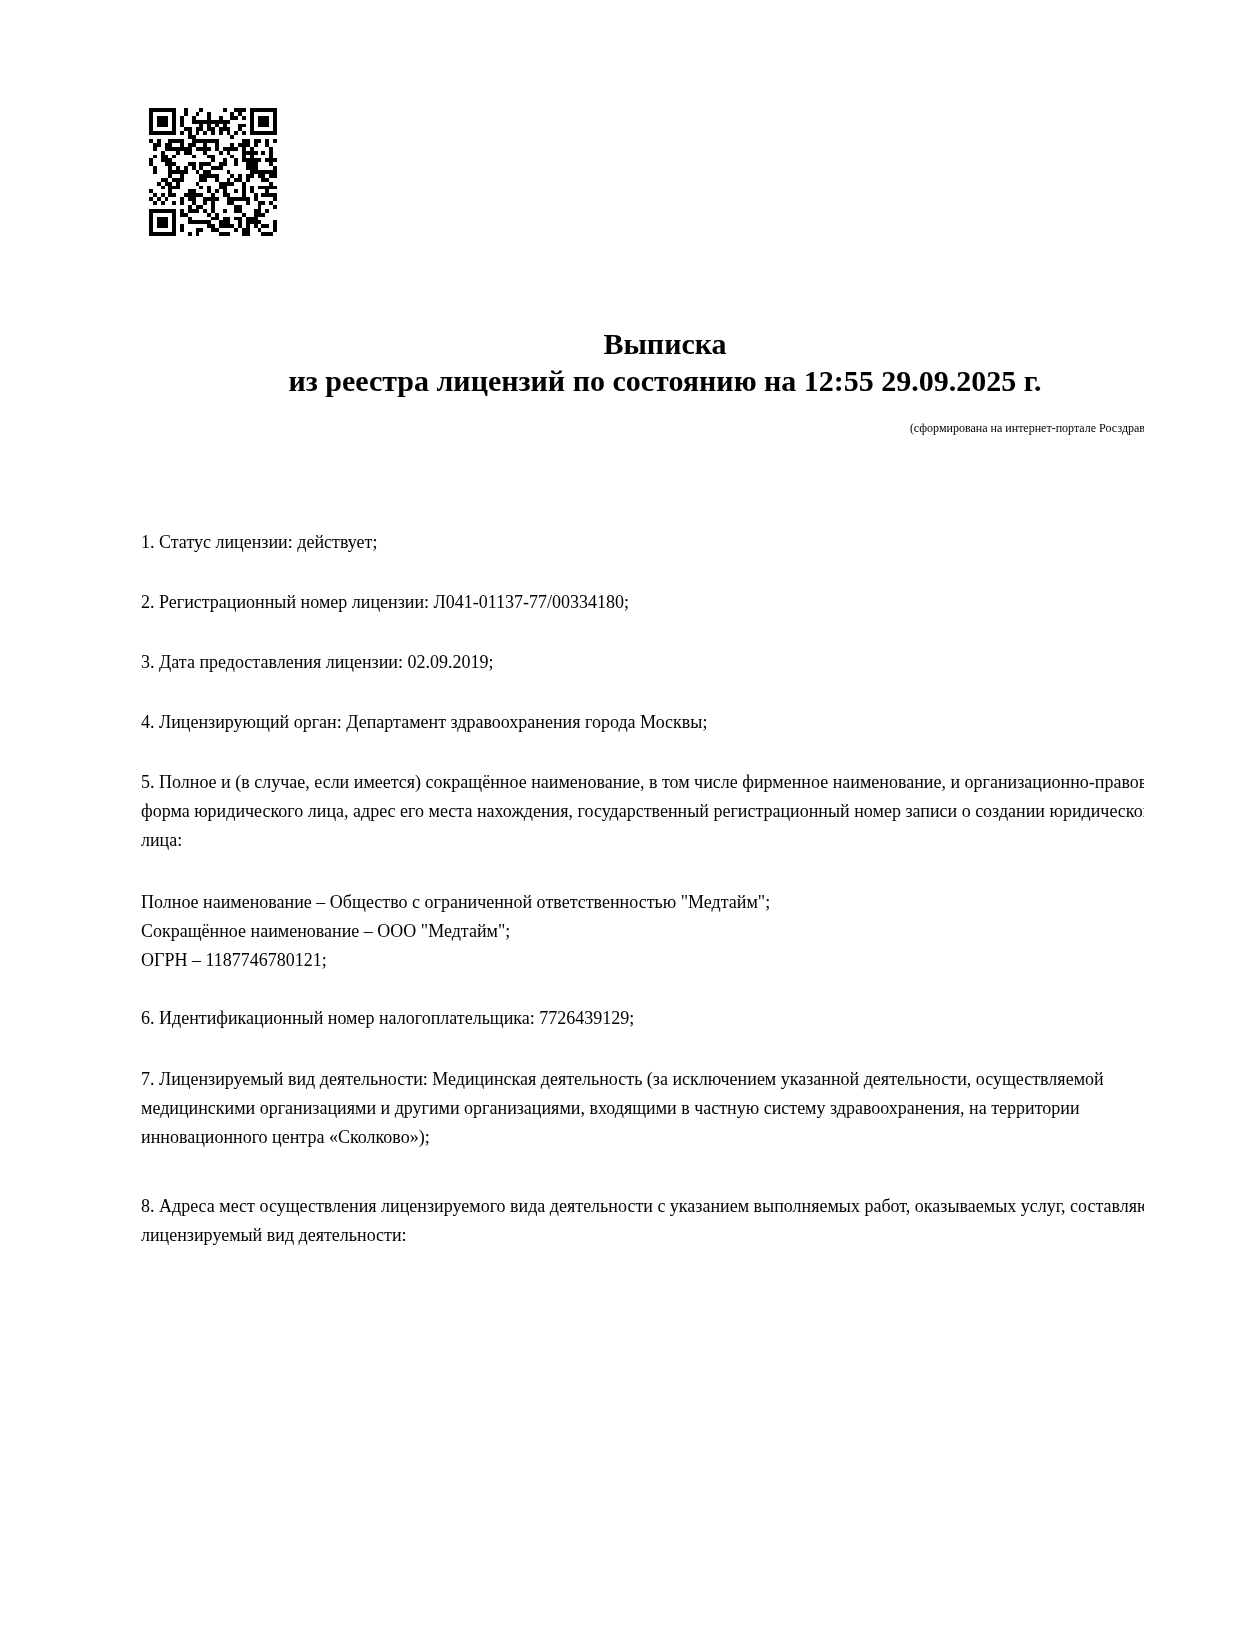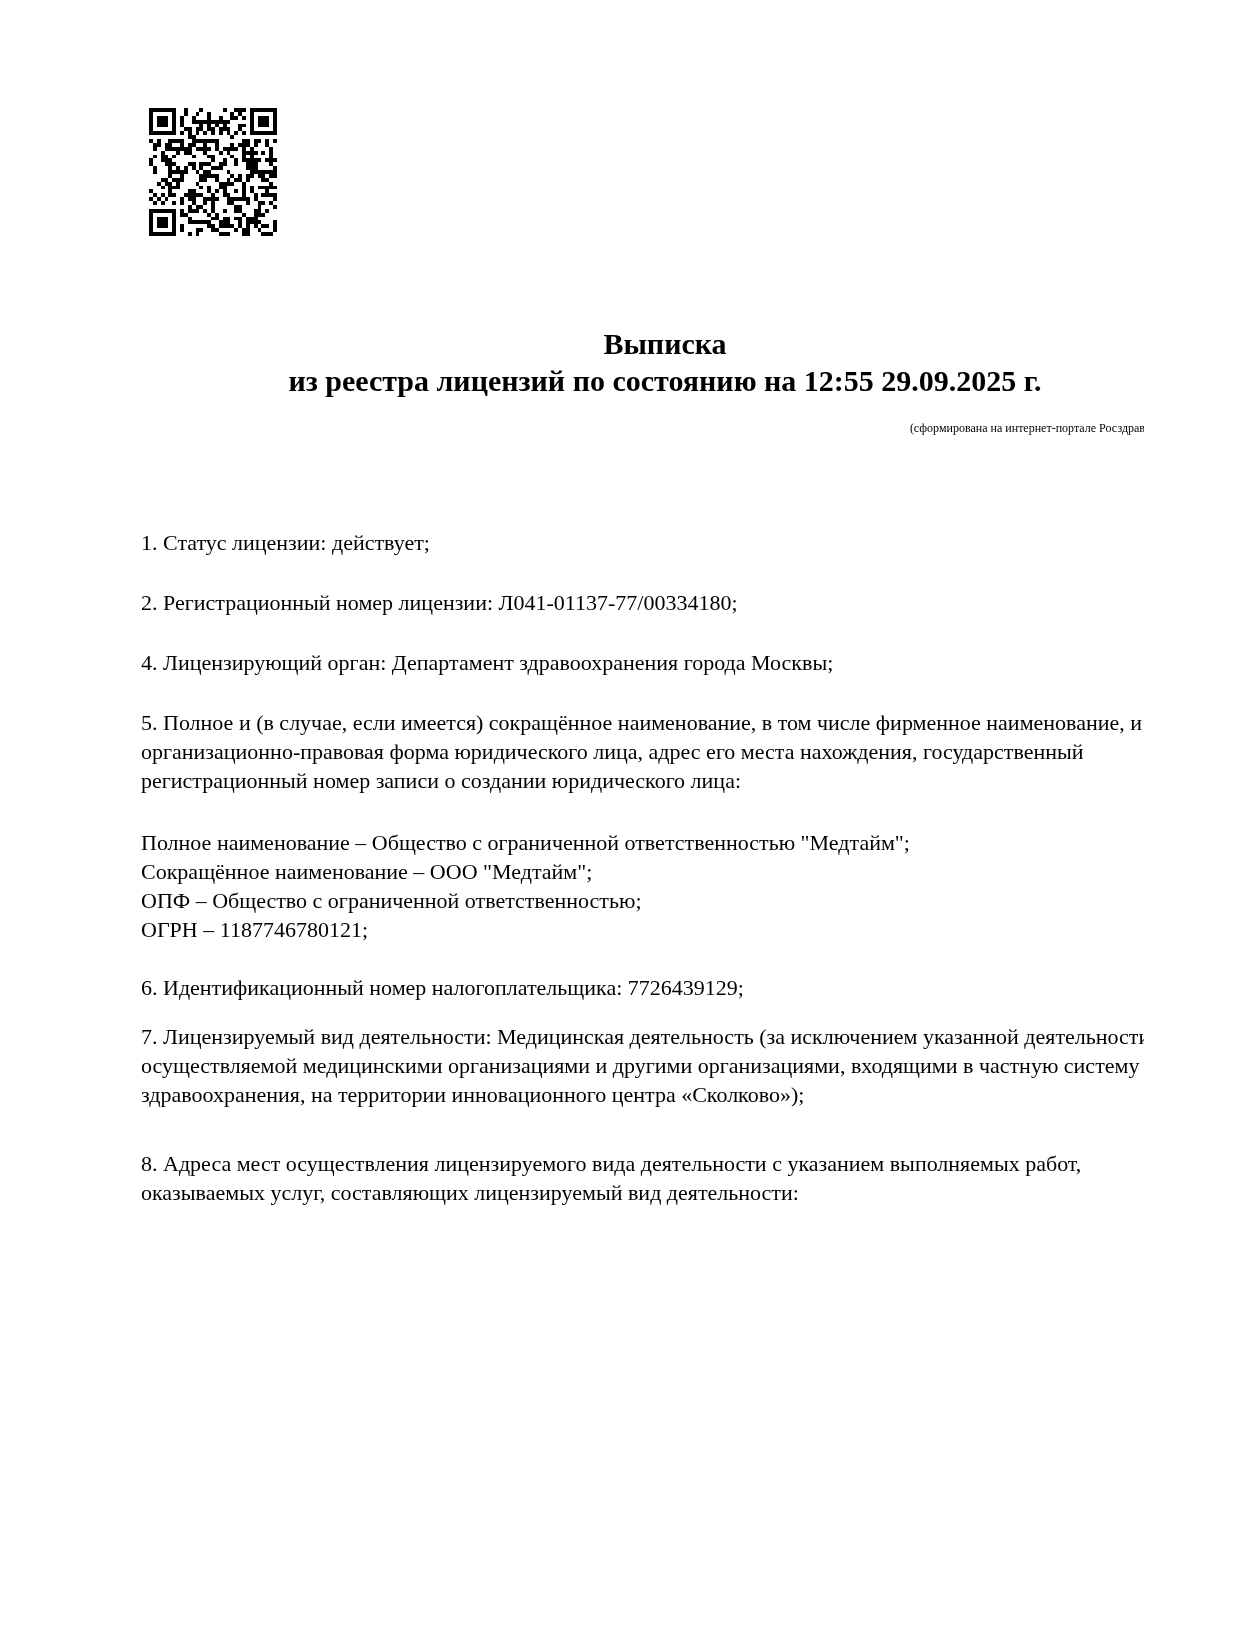--- a/index.html
+++ b/index.html
@@ -33,29 +33,29 @@
     font-size: 30px;
     line-height: 37px;
   }
   .formation-note {
     margin-top: 16px;
     text-align: right;
     font-size: 12px;
     line-height: 26px;
   }
   .body-text {
-    font-size: 22px;
+    font-size: 18px;
     line-height: 29px;
   }
   .body-text p { margin: 0; }
   p.item-1 { margin-top: 87px; }
   p.item-2, p.item-3, p.item-4, p.item-5 { margin-top: 31px; }
   .org-block { margin-top: 33px; }
   p.item-6 { margin-top: 29px; }
-  p.item-7 { margin-top: 20px; }
+  p.item-7 { margin-top: 32px; }
   p.item-8 { margin-top: 40px; }
 </style>
 </head>
 <body>
 
 <div class="page">
 
   <div class="qr" aria-hidden="true">
     <svg viewBox="0 0 33 33" shape-rendering="crispEdges">
         <rect x="0" y="0" width="33" height="33" fill="#ffffff"></rect>
@@ -477,29 +477,29 @@
     </div>
 
     <div class="formation-note">(сформирована на интернет-портале Росздравнадзора)</div>
 
     <div class="body-text">
 
       <p class="item-1">1. Статус лицензии: действует;</p>
 
       <p class="item-2">2. Регистрационный номер лицензии: Л041-01137-77/00334180;</p>
 
+      <p class="item-3">3. Дата предоставления лицензии: 02.09.2019;</p>
 
       <p class="item-4">4. Лицензирующий орган: Департамент здравоохранения города Москвы;</p>
 
       <p class="item-5">5. Полное и (в случае, если имеется) сокращённое наименование, в том числе фирменное наименование, и организационно-правовая форма юридического лица, адрес его места нахождения, государственный регистрационный номер записи о создании юридического лица:</p>
 
       <div class="org-block">
         <p>Полное наименование – Общество с ограниченной ответственностью "Медтайм";</p>
         <p>Сокращённое наименование – ООО "Медтайм";</p>
-        <p>ОПФ – Общество с ограниченной ответственностью;</p>
         <p>ОГРН – 1187746780121;</p>
       </div>
 
       <p class="item-6">6. Идентификационный номер налогоплательщика: 7726439129;</p>
 
       <p class="item-7">7. Лицензируемый вид деятельности: Медицинская деятельность (за исключением указанной деятельности, осуществляемой медицинскими организациями и другими организациями, входящими в частную систему здравоохранения, на территории инновационного центра «Сколково»);</p>
 
       <p class="item-8">8. Адреса мест осуществления лицензируемого вида деятельности с указанием выполняемых работ, оказываемых услуг, составляющих лицензируемый вид деятельности:</p>
 
     </div>

